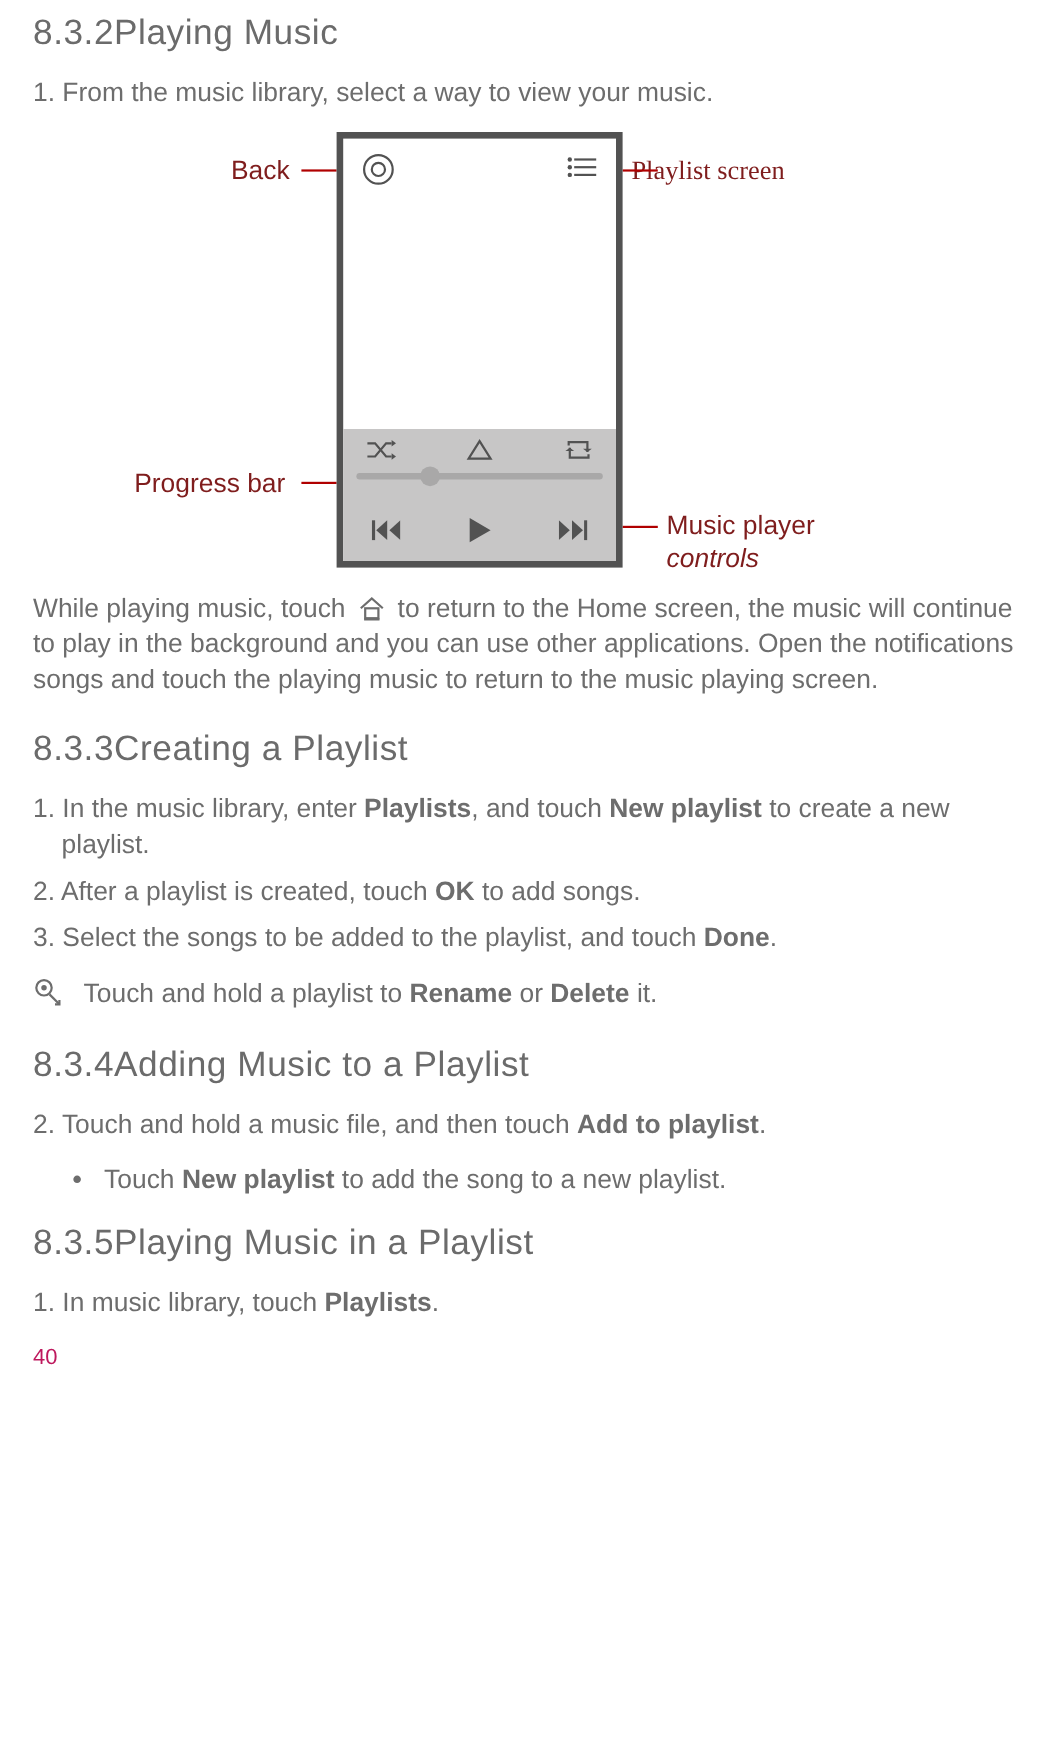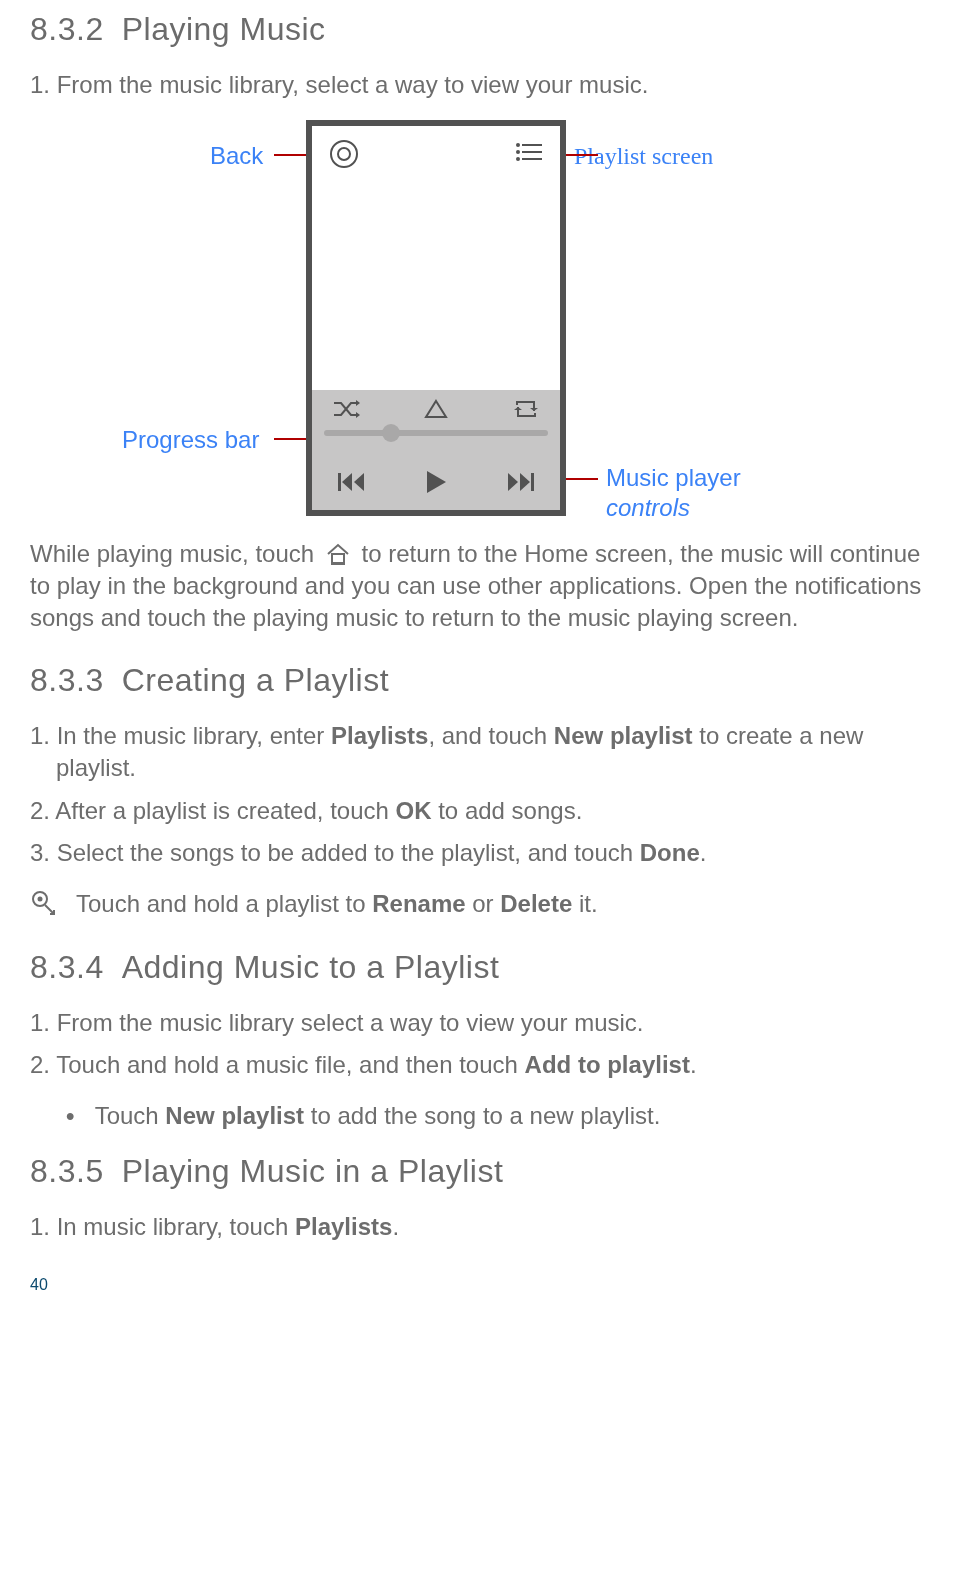--- a/index.html
+++ b/index.html
@@ -1,29 +1,29 @@
 <!DOCTYPE html>
 <html><head>
 <meta charset="utf-8">
 <style>
   * { box-sizing: border-box; margin: 0; padding: 0; }
   html, body { width: 960px; background: #fff; font-family: Arial, Helvetica, sans-serif; color: #6d6d6d; }
   body { padding: 0 30px 20px 30px; font-size: 24px; line-height: 1.35; }
   h2 { font-size: 32px; font-weight: 400; color: #6b6b6b; margin: 8px 0 18px 0; letter-spacing: 0.5px; }
-  h2 .num { margin-right: 18px; }
+  h2 .num { }
   .step-list { list-style: none; margin-bottom: 18px; }
   .step-list li { margin-bottom: 10px; padding-left: 26px; text-indent: -26px; }
   .para { margin: 8px 0 24px 0; }
   .bullet-list { list-style: none; margin: 6px 0 18px 36px; }
   .bullet-list li { margin-bottom: 10px; padding-left: 26px; text-indent: -26px; }
   .bullet-list li::before { content: "•"; color:#6d6d6d; font-weight:bold; margin-right: 14px; }
   b { color:#6d6d6d; font-weight: 700; }
-  .tip-row { display:flex; align-items:flex-end; gap:16px; margin: 12px 0 26px 0; }
+  .tip-row { display:flex; align-items:center; gap:16px; margin: 12px 0 26px 0; }
   .tip-icon { flex:0 0 30px; height:30px; position:relative; }
-  .page-num { font-size: 16px; color:#0c4a6e; margin-top: 30px; }
+  .page-num { font-size: 20px; color:#be185d; margin-top: 20px; }
 
   
   .figure { width: 900px; height: 410px; position: relative; margin: 10px 0 6px 0; }
   .phone-frame { position:absolute; left:276px; top:0; width:260px; height:396px; border:6px solid #525252; background:#fff; }
   .phone-inner { position:absolute; inset:0; }
   .player-area { position:absolute; left:0; right:0; bottom:0; height:120px; background:#c7c6c6; }
   .top-row { position:absolute; left:0; right:0; top:10px; height:36px; }
   .disc-outer { position:absolute; left:18px; top:4px; width:28px; height:28px; border:2px solid #525252; border-radius:50%; }
   .disc-inner { position:absolute; left:5px; top:5px; width:14px; height:14px; border:2px solid #525252; border-radius:50%; }
   .list-icon { position:absolute; right:18px; top:6px; width:26px; height:22px; }
@@ -32,21 +32,21 @@
   .list-icon .dot { position:absolute; left:0; width:4px; height:4px; background:#525252; border-radius:50%; }
   .list-icon .d1 { top:1px; } .list-icon .d2 { top:8px; } .list-icon .d3 { top:15px; }
   .progress-track { position:absolute; left:12px; right:12px; top:40px; height:6px; background:#a9a8a8; border-radius:3px; }
   .progress-thumb { position:absolute; left:70px; top:34px; width:18px; height:18px; background:#a9a8a8; border-radius:50%; }
   .ctl-bar { position:absolute; left:12px; right:12px; bottom:10px; height:36px; display:flex; justify-content:space-between; align-items:center; padding:0 14px; }
 
   .mode-row { position:absolute; left:20px; right:20px; top:4px; height:30px; display:flex; justify-content:space-between; align-items:center; }
   .shuffle-svg, .repeat-svg, .up-arrow { width:28px; height:24px; }
 
   
-  .callout-label { position:absolute; font-size:24px; color:#3b82f6; white-space:nowrap; }
+  .callout-label { position:absolute; font-size:24px; color:#7f1d1d; white-space:nowrap; }
   .callout-line { position:absolute; height:2px; background:#b00000; }
 
   
   .home-icon { display:inline-block; vertical-align:-4px; width:26px; height:24px; margin:0 4px; }
   .tip-svg { width:30px; height:30px; }
 </style>
 </head>
 <body>
 
 <h2>
@@ -166,21 +166,20 @@
   <div>
     <span>Touch and hold a playlist to </span><b>Rename</b><span> or </span><b>Delete</b><span> it.</span>
   </div>
 </div>
 
 <h2>
   <span class="num">8.3.4</span><span>Adding Music to a Playlist</span>
 </h2>
 
 <ul class="step-list">
-  <li>1. From the music library select a way to view your music.</li>
   <li>
     <span>2. Touch and hold a music file, and then touch </span><b>Add to playlist</b><span>.</span>
   </li>
 </ul>
 <ul class="bullet-list">
   <li>
     <span>Touch </span><b>New playlist</b><span> to add the song to a new playlist.</span>
   </li>
 </ul>
 

